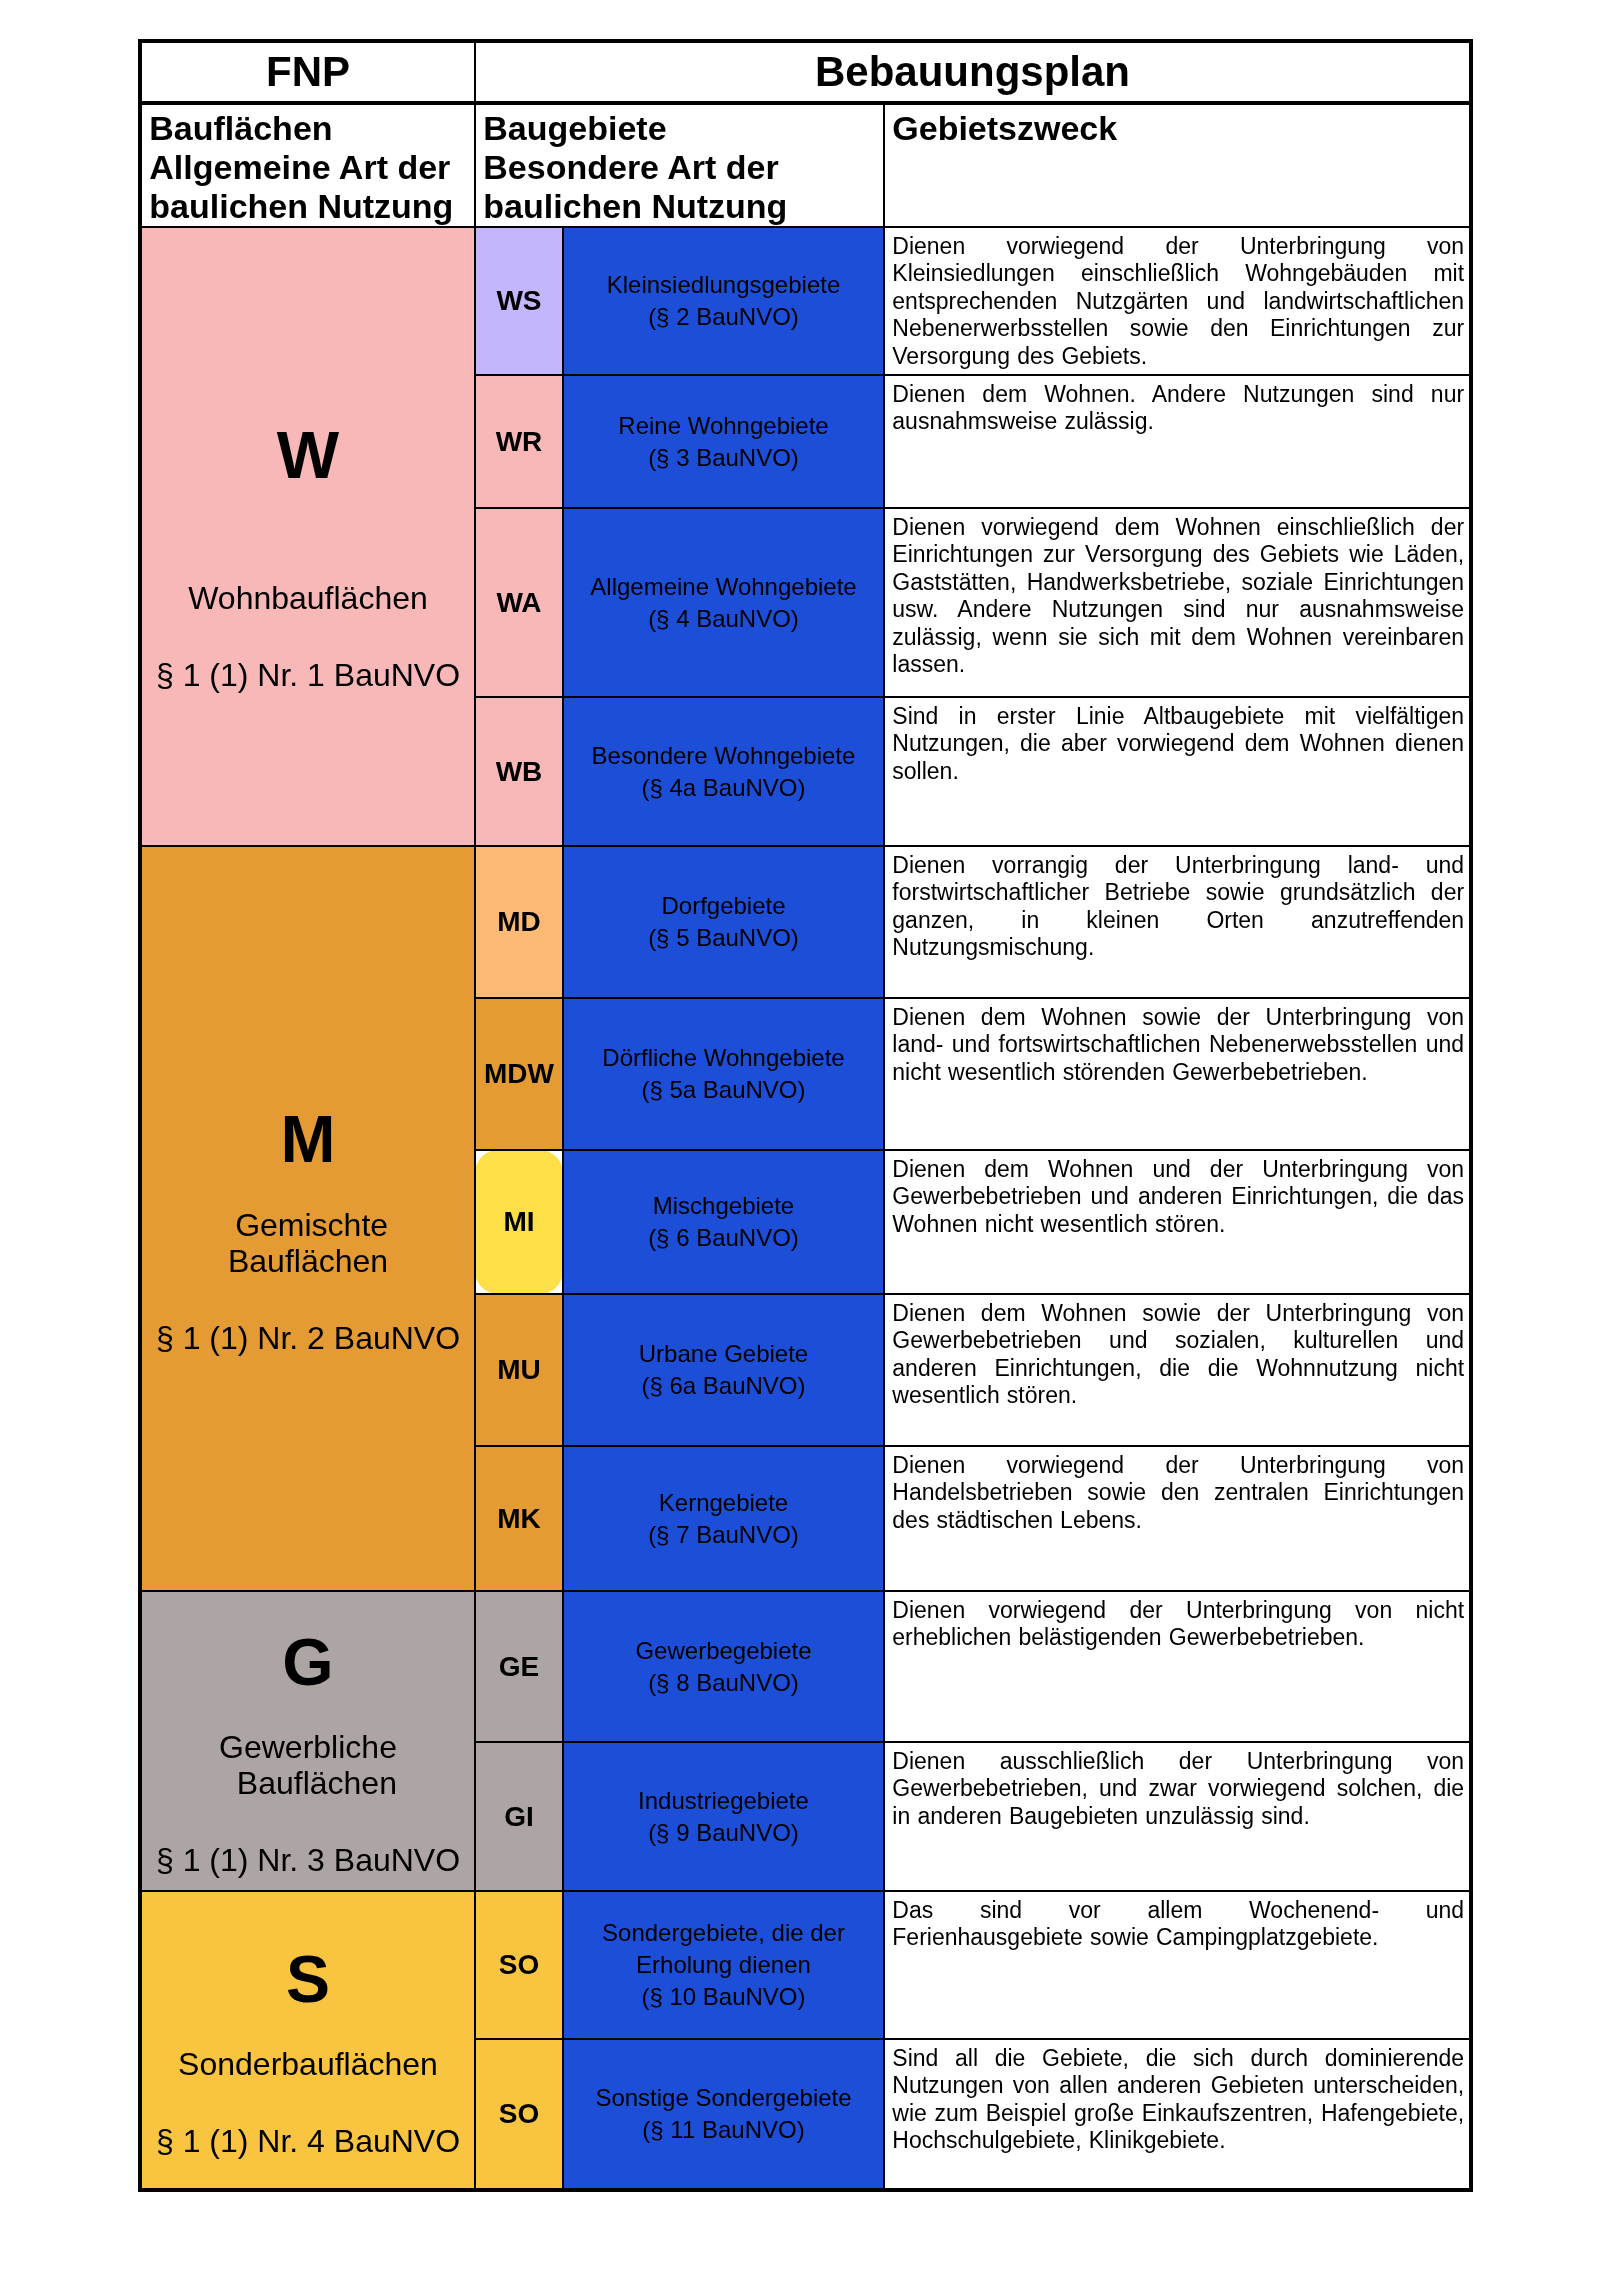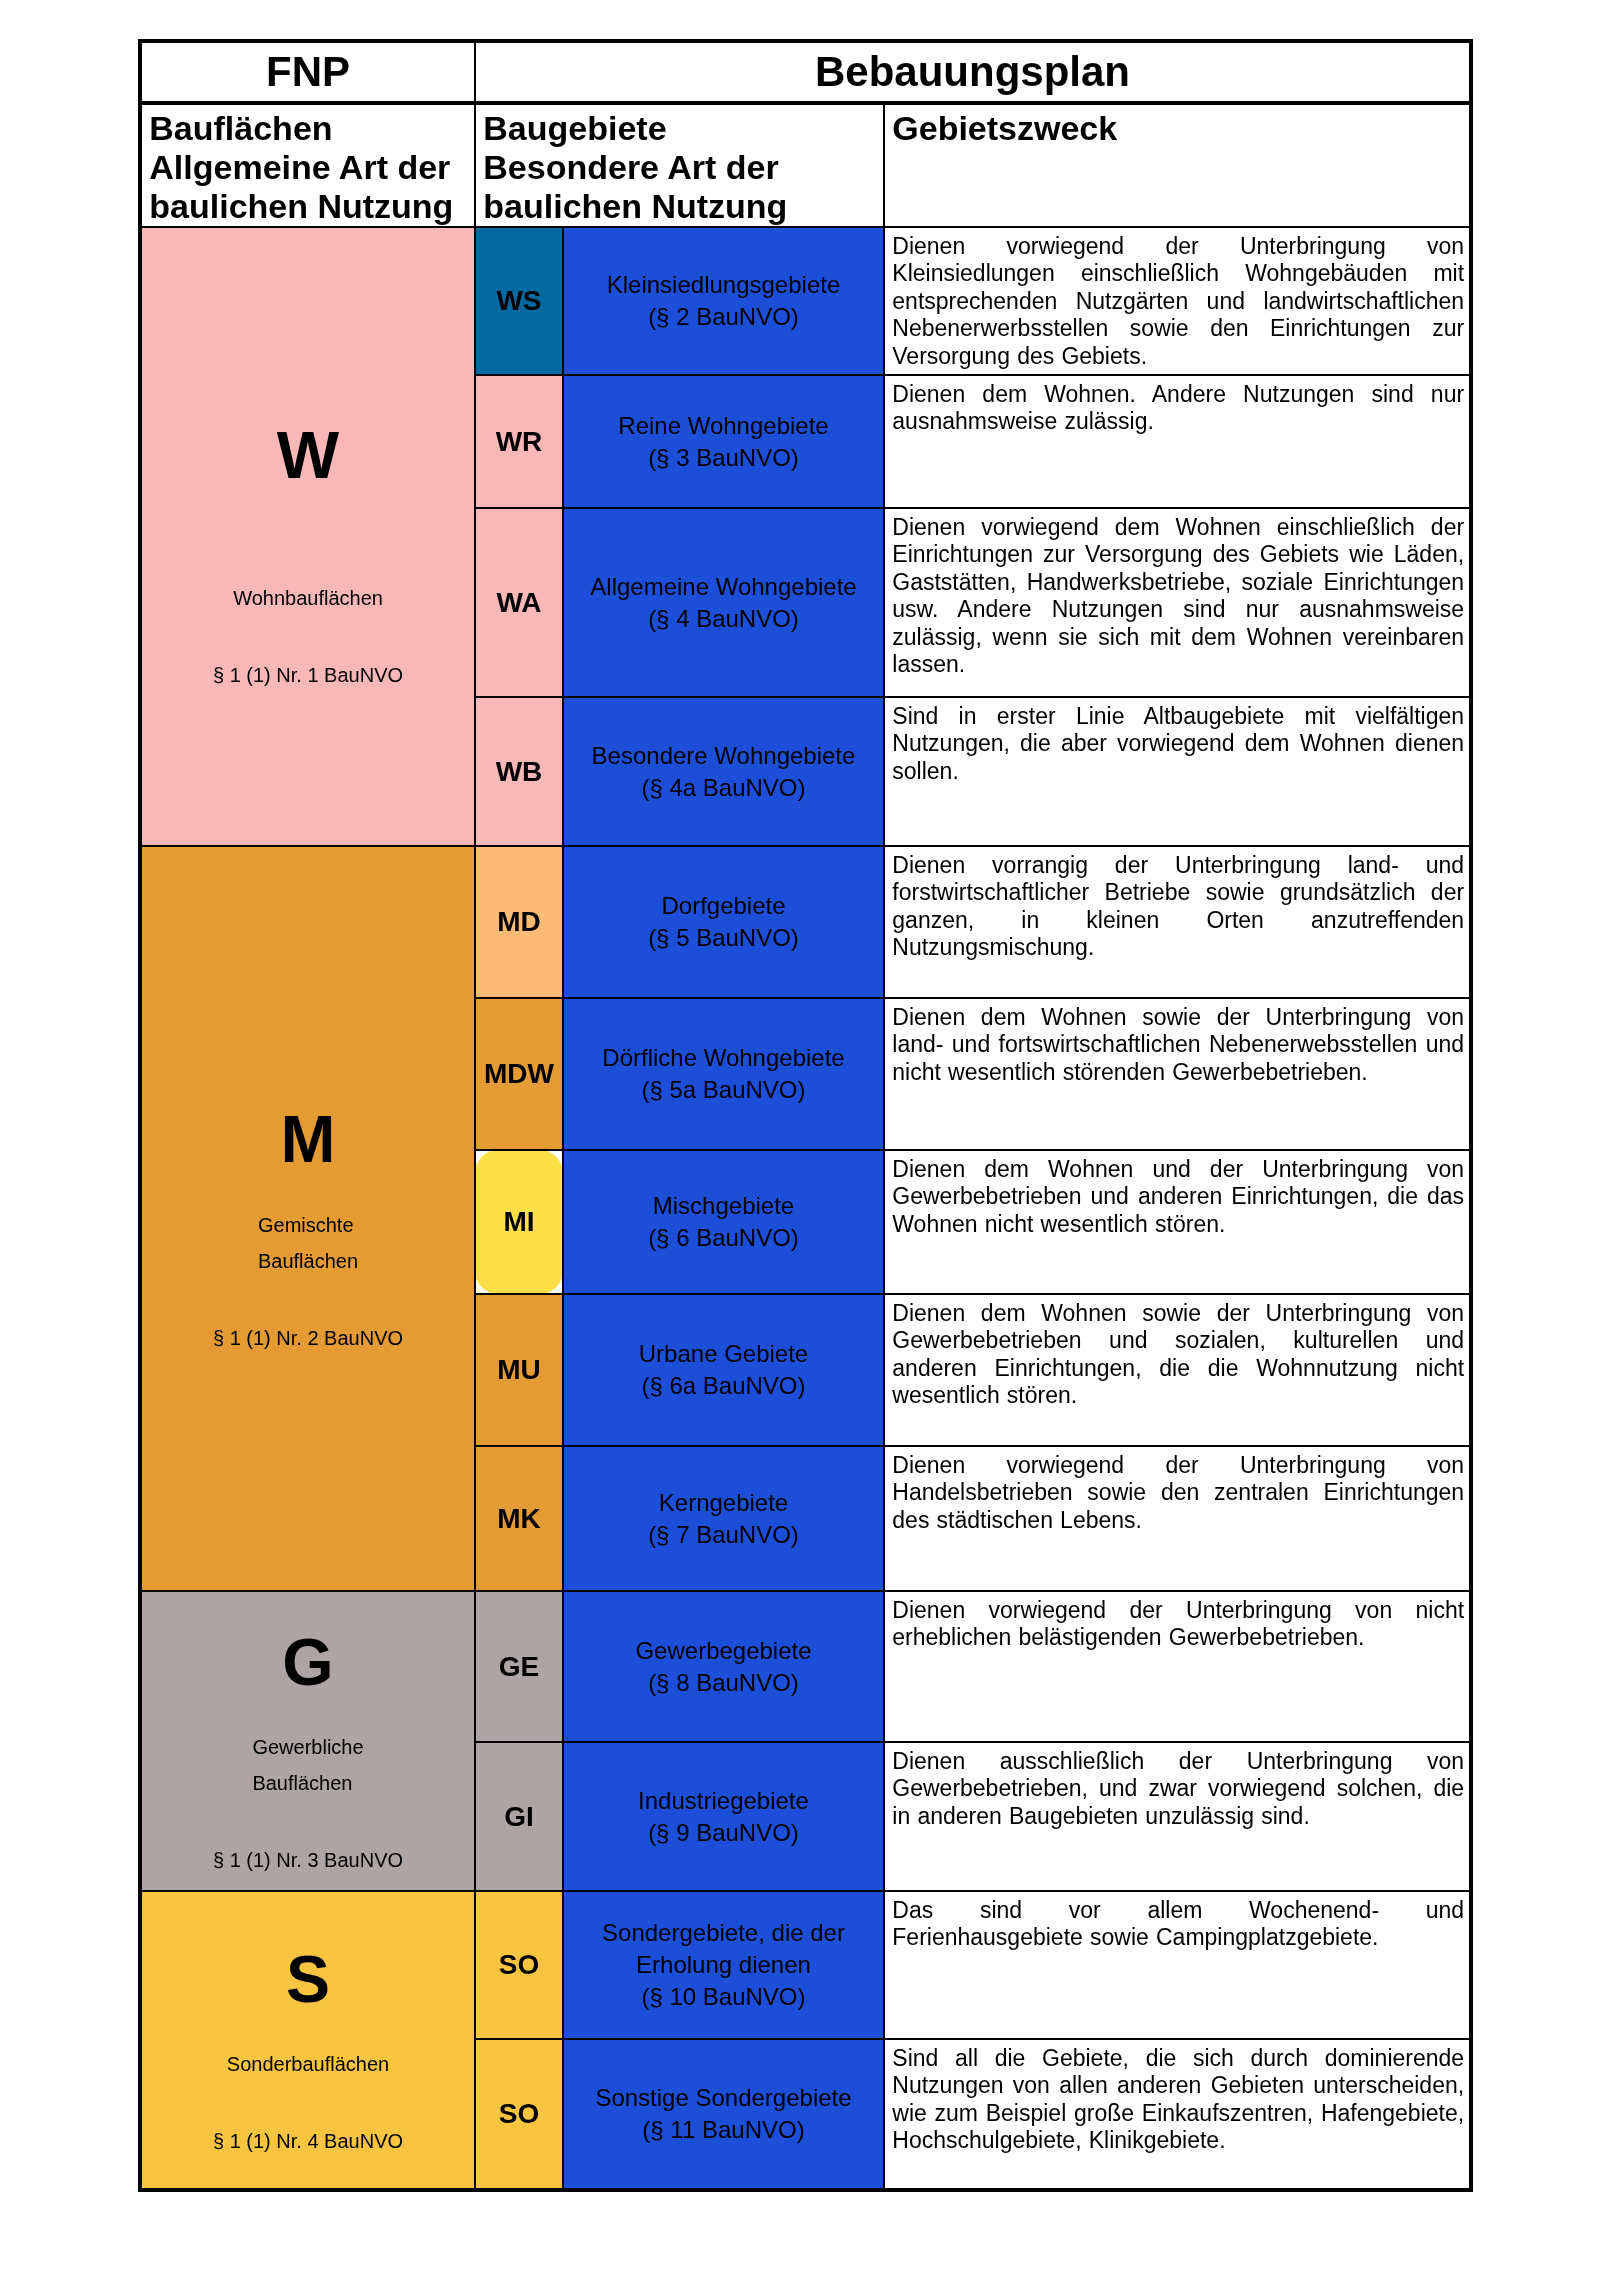--- a/index.html
+++ b/index.html
@@ -29,21 +29,21 @@
 
   
   td.sec{vertical-align:middle;text-align:center;}
   .sec .inner{
     display:flex;flex-direction:column;align-items:center;justify-content:center;
     row-gap:41px;padding-top:32px;height:100%;box-sizing:border-box;
   }
   .sec .inner-w{padding-top:49px;}
   .sec .letter{font-size:66px;font-weight:bold;line-height:0.8;}
   .inner-w .letter{margin-bottom:57px;}
-  .sec .sname,.sec .sref{font-size:20px;line-height:36px;white-space:pre-line;text-align:left;}
+  .sec .sname,.sec .sref{font-size:32px;line-height:36px;white-space:pre-line;text-align:right;}
 
   
   td.abbr{
     font-size:28px;font-weight:bold;text-align:center;vertical-align:middle;
   }
   
   td.dname{
     font-size:24px;line-height:32px;text-align:center;vertical-align:middle;
     white-space:pre-line;background:#1d4ed8;
   }
@@ -81,21 +81,21 @@
   </tr>
 
   <tr style="height:148px">
     <td rowspan="4" class="sec" style="background-color: rgb(249, 184, 184);">
       <div class="inner inner-w">
         <div class="letter">W</div>
         <div class="sname">Wohnbauflächen</div>
         <div class="sref">§ 1 (1) Nr. 1 BauNVO</div>
       </div>
     </td>
-    <td class="abbr" style="background-color: #0369a1;">WS</td>
+    <td class="abbr" style="background-color: #c4b5fd;">WS</td>
     <td class="dname">Kleinsiedlungsgebiete
 (§ 2 BauNVO)</td>
     <td class="purpose">Dienen vorwiegend der Unterbringung von Kleinsiedlungen einschließlich Wohngebäuden mit entsprechenden Nutzgärten und landwirtschaftlichen Nebenerwerbsstellen sowie den Einrichtungen zur Versorgung des Gebiets.</td>
   </tr>
   <tr style="height:133px">
     <td class="abbr" style="background-color: rgb(249, 184, 184); margin-top: 45px;">WR</td>
     <td class="dname">Reine Wohngebiete
 (§ 3 BauNVO)</td>
     <td class="purpose">Dienen dem Wohnen. Andere Nutzungen sind nur ausnahmsweise zulässig.</td>
   </tr>

